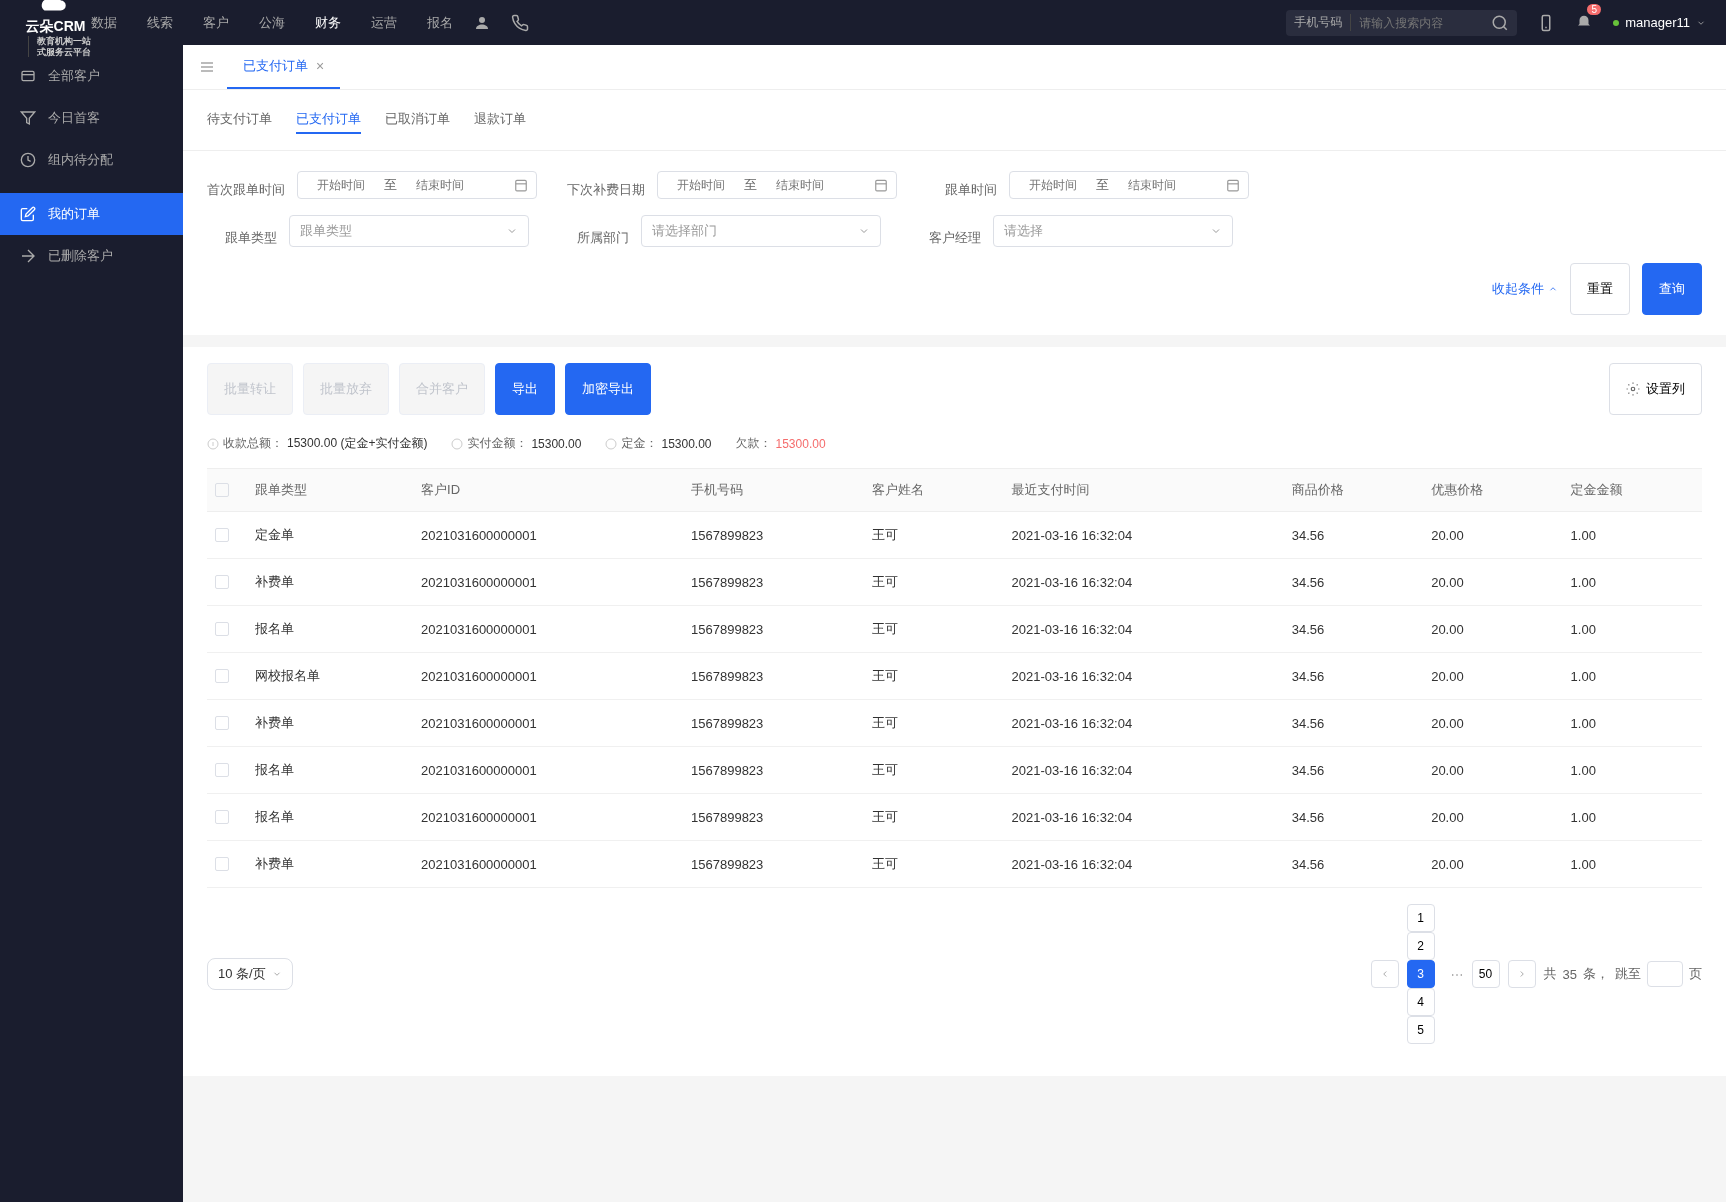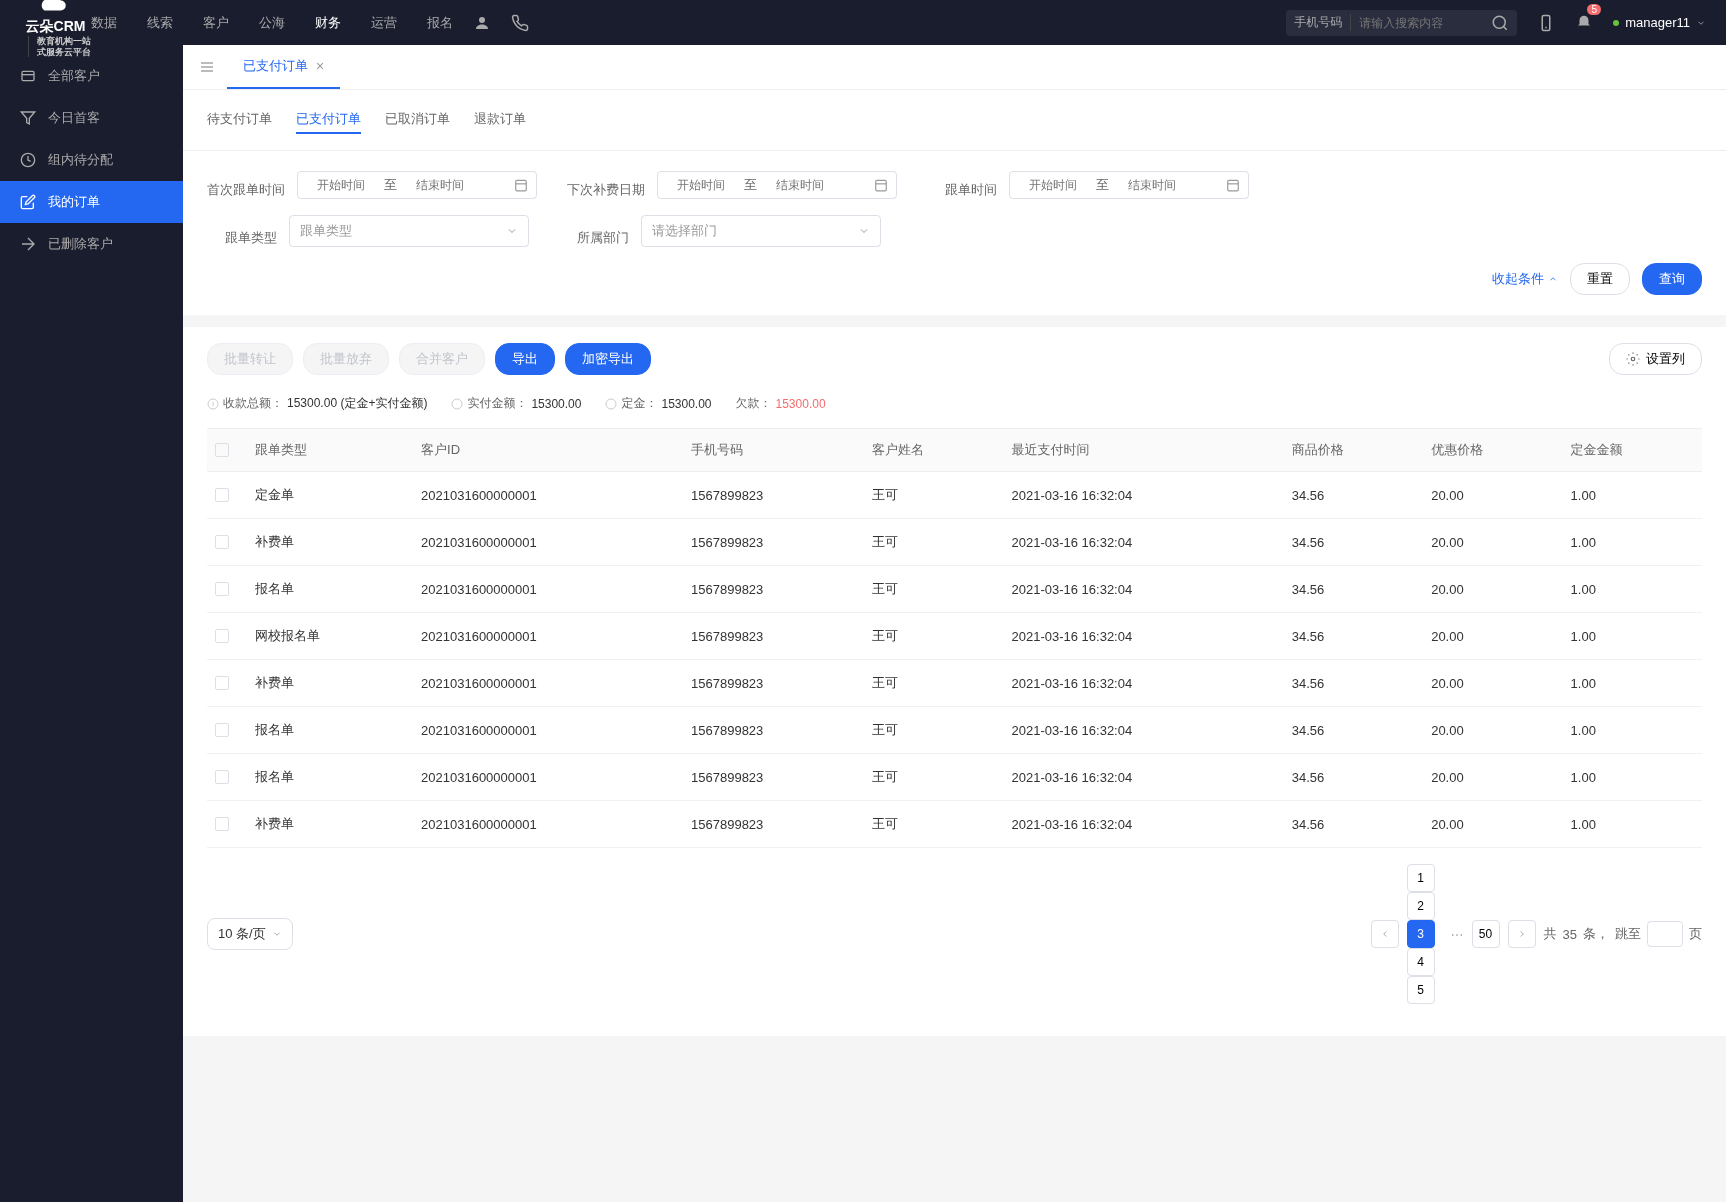--- a/index.html
+++ b/index.html
@@ -19,21 +19,21 @@
     .search-label { color: #aaa; font-size: 12px; padding-right: 8px; border-right: 1px solid #444; }
     .search-input { background: transparent; border: none; color: #aaa; padding: 2px 8px; width: 140px; outline: none; font-size: 12px; }
     .notification-badge { position: relative; }
     .badge-count { position: absolute; top: -8px; right: -8px; background: #f56c6c; color: #fff; font-size: 10px; border-radius: 8px; padding: 0 4px; min-width: 14px; text-align: center; }
     .user-info { display: flex; align-items: center; color: #fff; gap: 6px; cursor: pointer; }
     .status-dot { width: 6px; height: 6px; border-radius: 50%; background: #67c23a; }
     
     
     .sidebar { position: fixed; top: 45px; left: 0; width: 183px; bottom: 0; background: #1a1d2e; padding-top: 10px; }
     .sidebar-item { display: flex; align-items: center; padding: 12px 20px; color: #aaa; cursor: pointer; font-size: 13px; }
-    .sidebar-item.active { background: #2468f2; color: #fff; }
+    .sidebar-item.active { background: #2468f2; color: #fff; margin-top: 12px; }
     .sidebar-icon { width: 16px; height: 16px; margin-right: 12px; }
     
     
     .main { margin-left: 183px; margin-top: 45px; padding: 0; background: #f5f5f5; }
     
     
     .tabs-bar { background: #fff; display: flex; align-items: center; border-bottom: 1px solid #eee; padding: 0 16px; }
     .tabs-bar-icon { width: 16px; height: 16px; color: #999; margin-right: 12px; cursor: pointer; }
     .tab { padding: 12px 16px; cursor: pointer; display: flex; align-items: center; gap: 8px; border-bottom: 2px solid transparent; color: #666; }
     .tab.active { color: #2468f2; border-bottom-color: #2468f2; }
@@ -50,21 +50,21 @@
     .filter-group { display: flex; align-items: flex-end; gap: 12px; }
     .filter-label { color: #666; min-width: 70px; text-align: right; }
     .date-range { display: flex; align-items: center; border: 1px solid #dcdfe6; border-radius: 4px; padding: 4px 8px; width: 240px; }
     .date-input { border: none; text-align: center; color: #999; width: 70px; outline: none; font-size: 12px; }
     .date-sep { color: #666; padding: 0 8px; }
     .date-icon { width: 14px; height: 14px; margin-left: auto; color: #999; }
     .select-box { border: 1px solid #dcdfe6; border-radius: 4px; padding: 6px 10px; width: 240px; color: #999; display: flex; align-items: center; justify-content: space-between; cursor: pointer; }
     .select-arrow { width: 12px; height: 12px; }
     .filter-actions { display: flex; justify-content: flex-end; gap: 12px; align-items: center; }
     .collapse-link { color: #2468f2; cursor: pointer; display: flex; align-items: center; gap: 4px; }
-    .btn { padding: 6px 16px; border: 1px solid #dcdfe6; border-radius: 14px; background: #fff; cursor: pointer; font-size: 13px; }
+    .btn { padding: 16px 16px; border: 1px solid #dcdfe6; border-radius: 4px; background: #fff; cursor: pointer; font-size: 13px; }
     .btn-primary { background: #2468f2; color: #fff; border-color: #2468f2; }
     
     
     .table-section { background: #fff; padding: 16px 24px; }
     .toolbar { display: flex; gap: 10px; margin-bottom: 12px; align-items: center; }
     .btn-disabled { background: #f5f5f5; color: #c0c4cc; border-color: #ebeef5; cursor: not-allowed; }
     .settings-btn { margin-left: auto; display: flex; align-items: center; gap: 6px; }
     .settings-icon { width: 14px; height: 14px; }
     
     .summary-bar { display: flex; gap: 24px; align-items: center; padding: 8px 0; font-size: 12px; color: #666; }
@@ -255,20 +255,29 @@
       </div>
       <div class="filter-group">
         <span class="filter-label">所属部门</span>
         <div class="select-box">
           <span>请选择部门</span>
           <svg class="select-arrow" viewBox="0 0 24 24" fill="none" stroke="#999" stroke-width="2">
               <polyline points="6 9 12 15 18 9"></polyline>
             </svg>
         </div>
       </div>
+      <div class="filter-group">
+        <span class="filter-label">客户经理</span>
+        <div class="select-box">
+          <span>请选择</span>
+          <svg class="select-arrow" viewBox="0 0 24 24" fill="none" stroke="#999" stroke-width="2">
+              <polyline points="6 9 12 15 18 9"></polyline>
+            </svg>
+        </div>
+      </div>
     </div>
     <div class="filter-actions">
       <span class="collapse-link">
         <span>收起条件</span>
         <svg width="10" height="10" viewBox="0 0 24 24" fill="none" stroke="#2468f2" stroke-width="2">
             <polyline points="18 15 12 9 6 15"></polyline>
           </svg>
       </span>
       <button class="btn">重置</button>
       <button class="btn btn-primary">查询</button>

